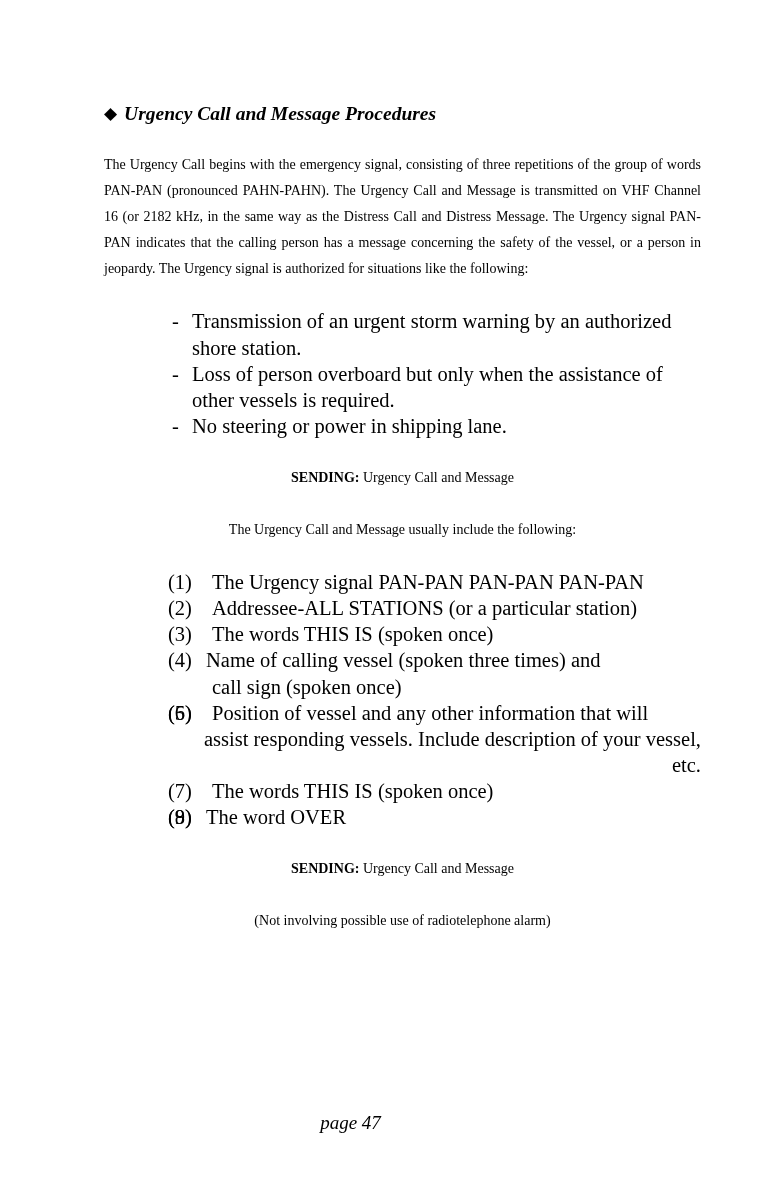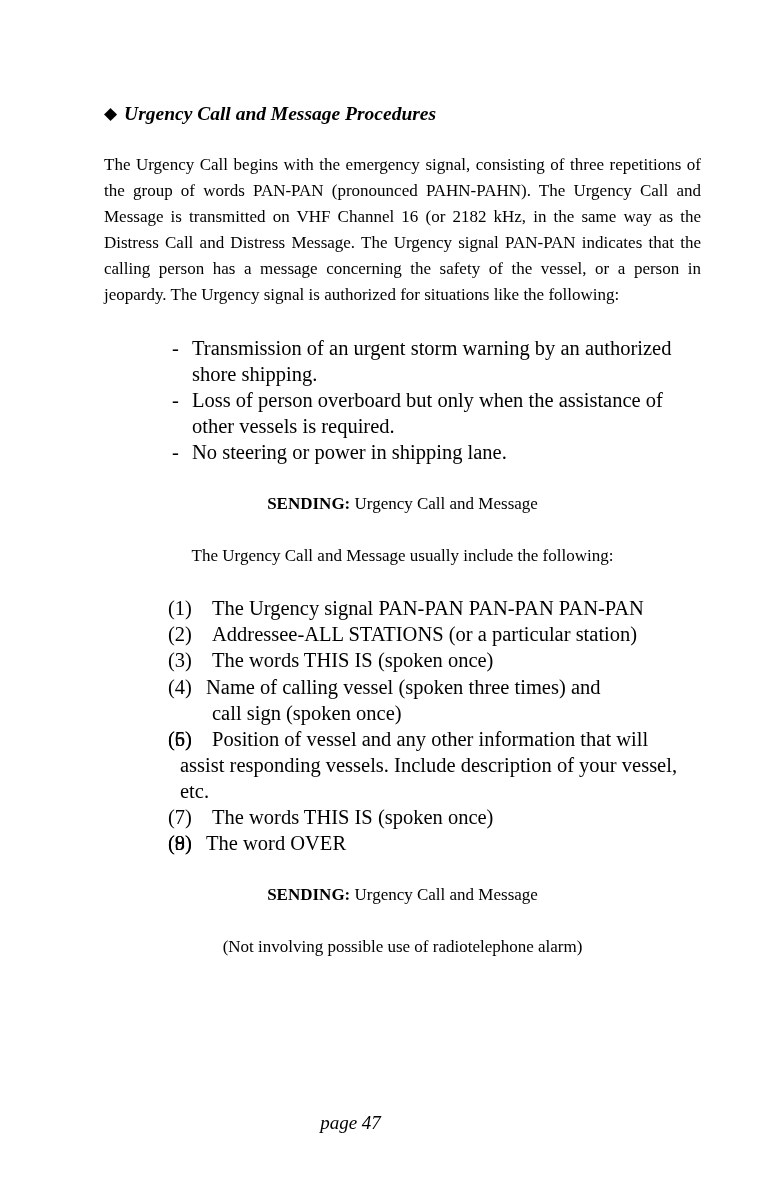--- a/index.html
+++ b/index.html
@@ -45,21 +45,21 @@
     font-style: normal;
     font-weight: normal;
     font-size: 17px;
     display: inline-block;
     vertical-align: 1px;
     margin-right: 7px;
   }
 
   
   .para {
-    font-size: 17px;
+    font-size: 14px;
     line-height: 26.1px;
     text-align: justify;
     text-justify: inter-word;
     margin: 0;
     -webkit-hyphens: none;
     hyphens: none;
   }
   .para.left {
     text-align: center;
   }
@@ -113,21 +113,22 @@
   .num-list li.gap-narrow .num-text { margin-left: 38px; }
   
   .cont-indent {
     display: block;
     padding-left: 44px;
   }
   
   .cont-flush {
     display: block;
     padding-left: 0;
-    margin-left: 12px;
+    margin-left: 3px;
+    text-align: right;
   }
 
   .bold-lead { font-weight: bold; }
 
   
   .footer {
     position: absolute;
     left: 0;
     top: 1112px;
     width: 701px;
@@ -147,21 +148,21 @@
       <span class="diamond-bullet">◆</span><span>Urgency Call and Message Procedures</span>
     </h2>
 
     <div class="spacer-para"></div>
 
     <p class="para">The Urgency Call begins with the emergency signal, consisting of three repetitions of the group of words PAN-PAN (pronounced PAHN-PAHN). The Urgency Call and Message is transmitted on VHF Channel 16 (or 2182 kHz, in the same way as the Distress Call and Distress Message. The Urgency signal PAN-PAN indicates that the calling person has a message concerning the safety of the vessel, or a person in jeopardy. The Urgency signal is authorized for situations like the following:</p>
 
     <div class="spacer-para"></div>
 
     <ul class="dash-list">
-      <li><span class="dash">-</span><span>Transmission of an urgent storm warning by an authorized shore shipping.</span></li>
+      <li><span class="dash">-</span><span>Transmission of an urgent storm warning by an authorized shore station.</span></li>
       <li><span class="dash">-</span><span>Loss of person overboard but only when the assistance of other vessels is required.</span></li>
       <li><span class="dash">-</span><span>No steering or power in shipping lane.</span></li>
     </ul>
 
     <div class="spacer-para"></div>
 
     <p class="para left"><span class="bold-lead">SENDING:</span><span> Urgency Call and Message</span></p>
 
     <div class="spacer-para"></div>
 

